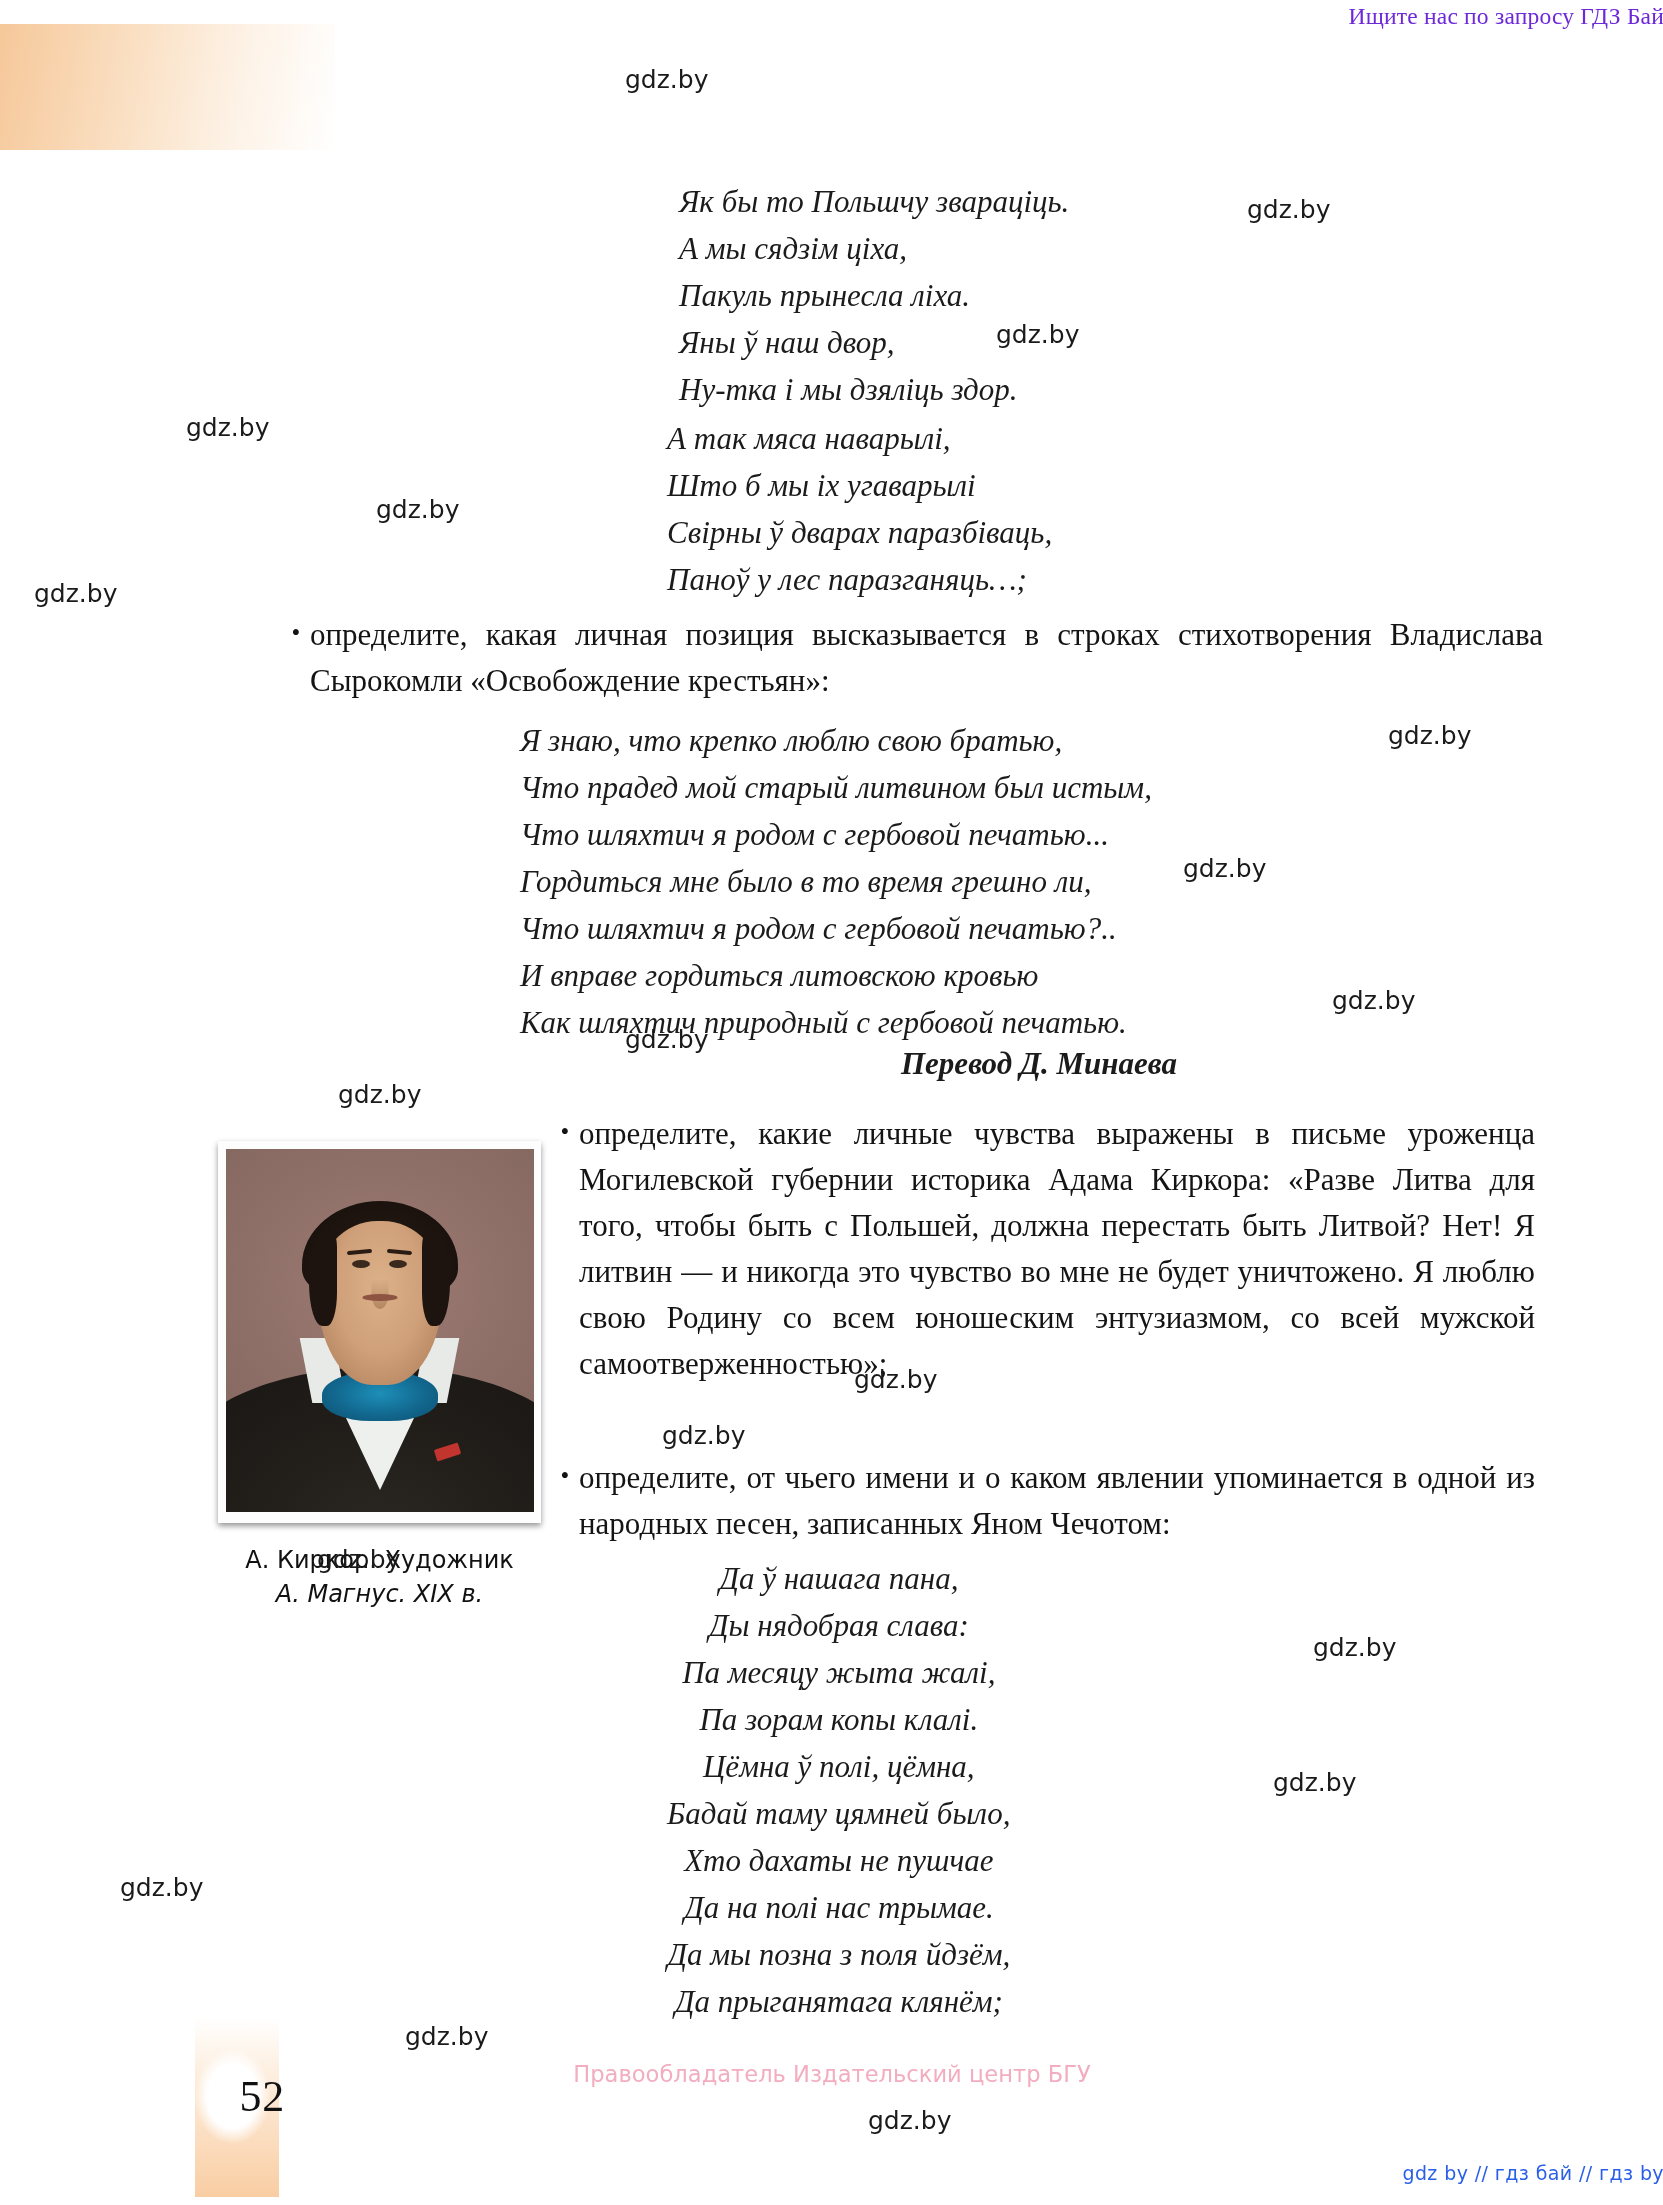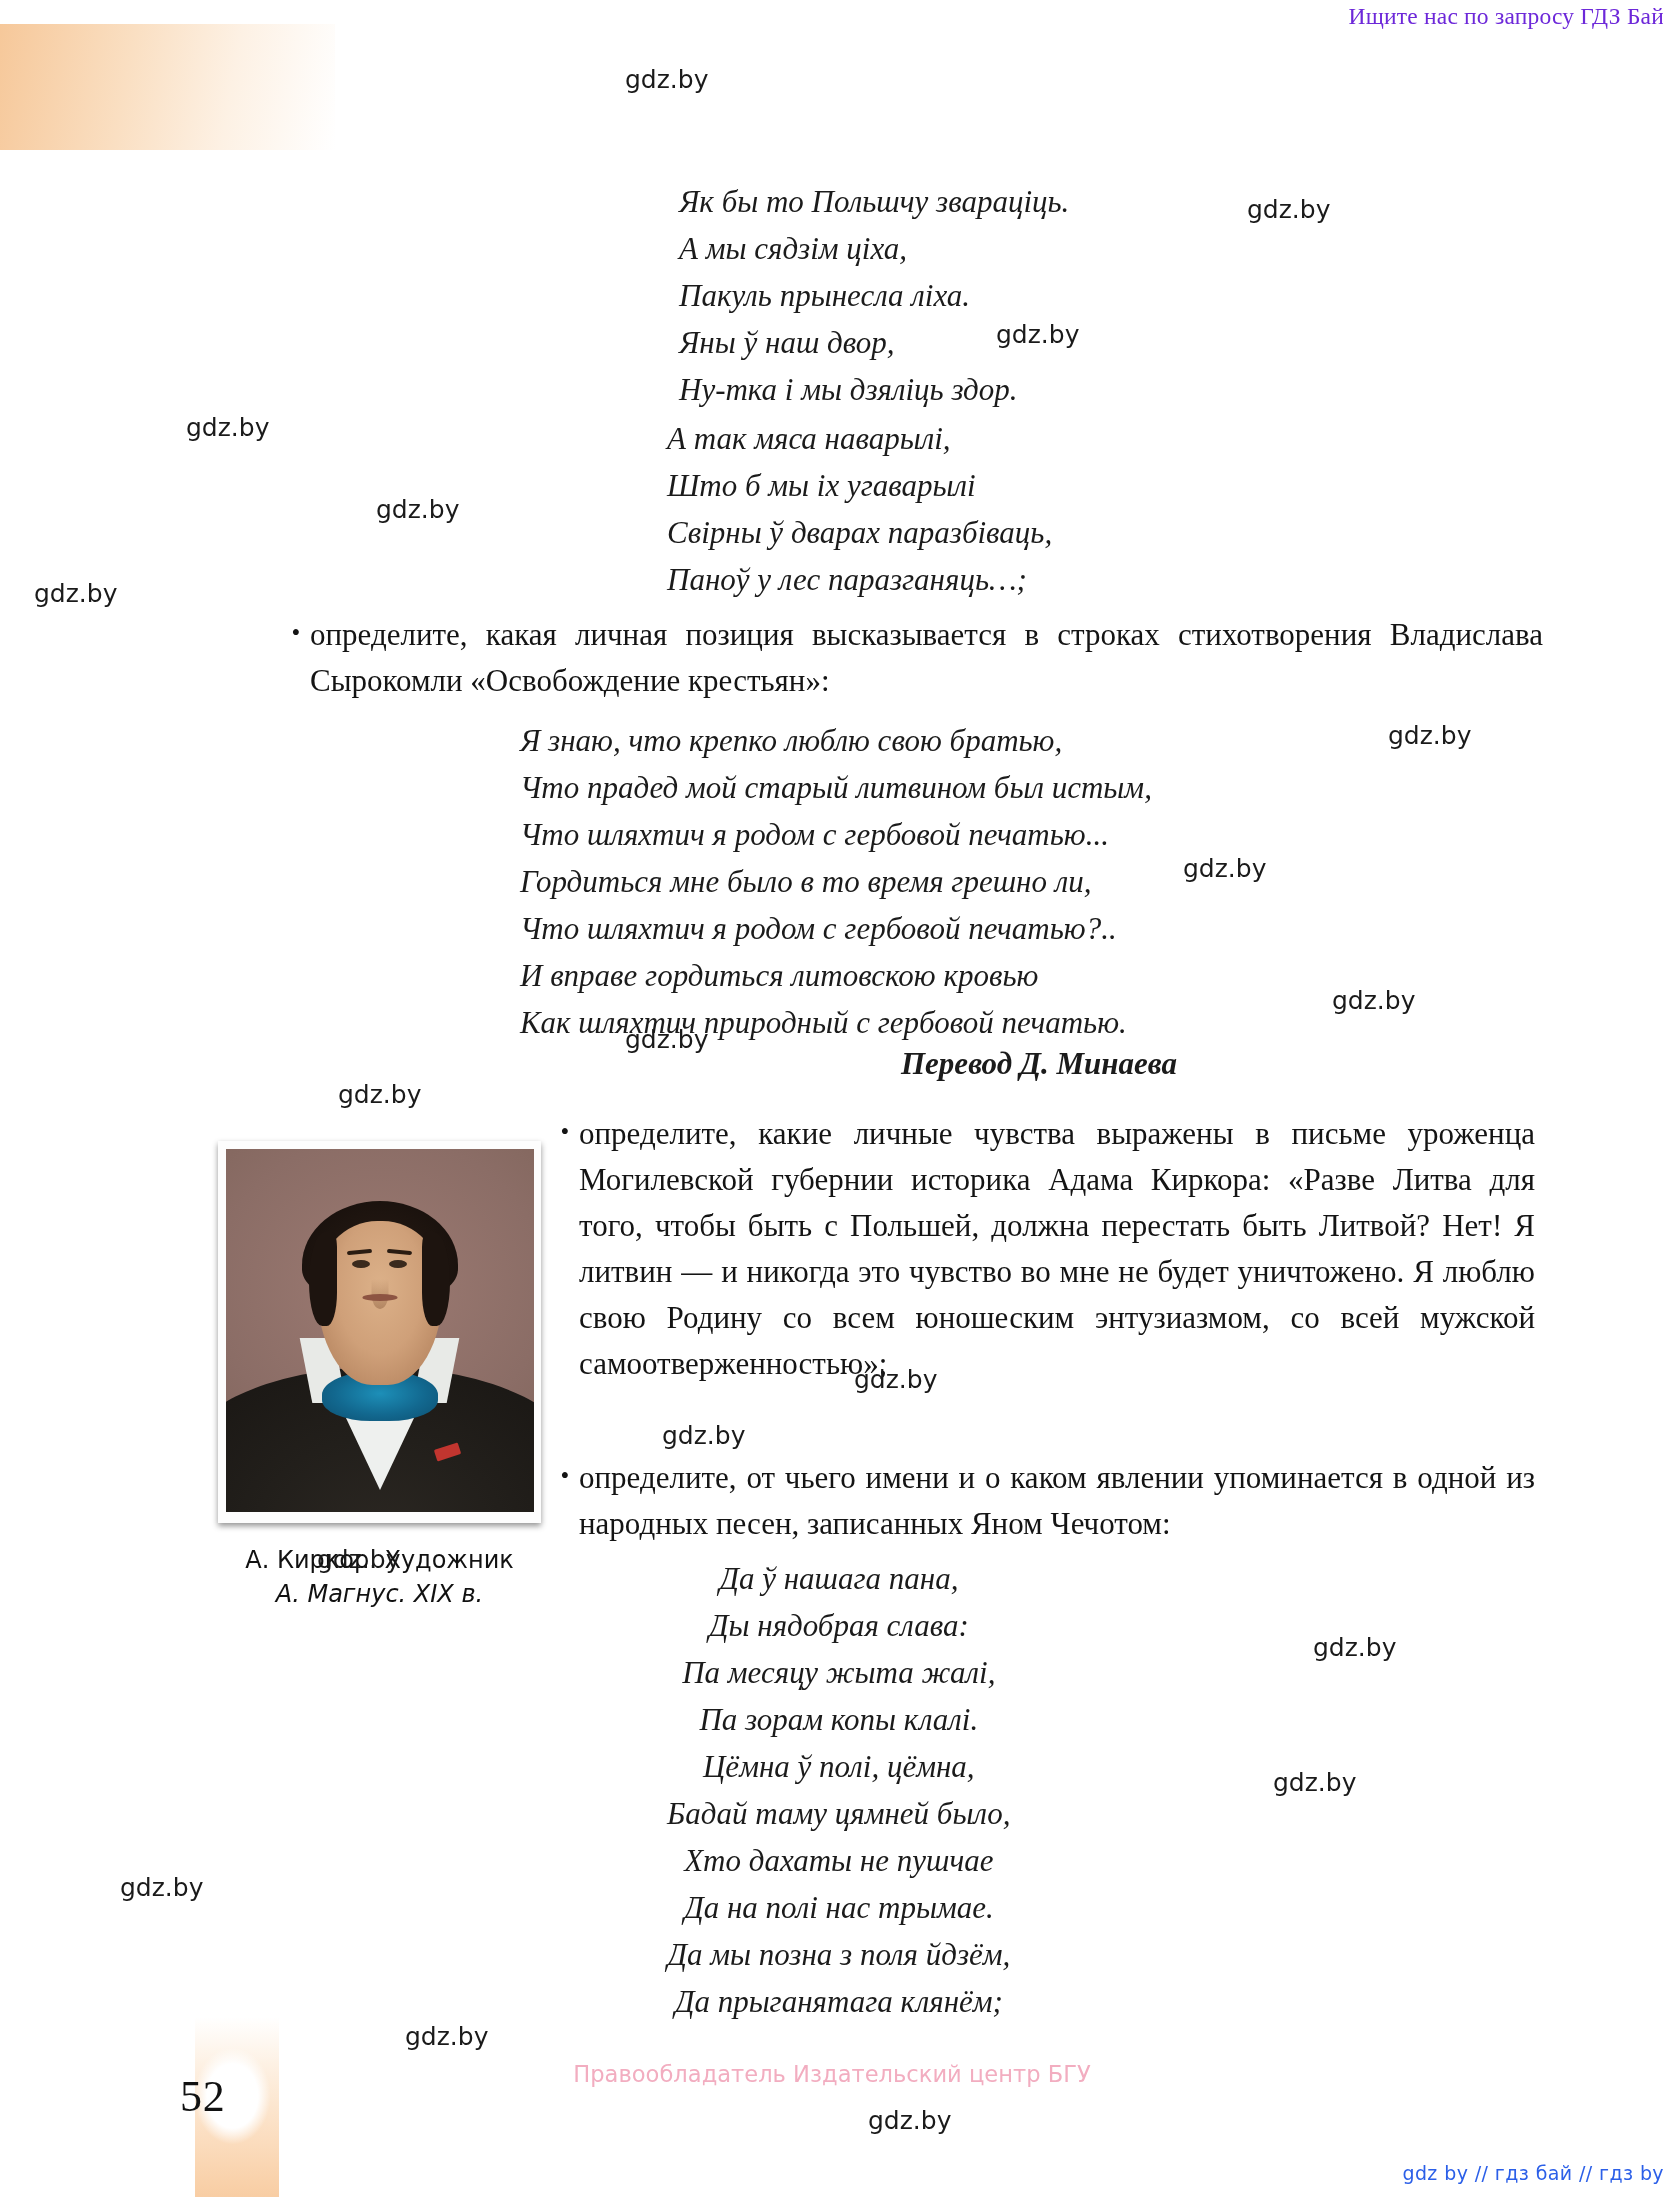--- a/index.html
+++ b/index.html
@@ -21,21 +21,21 @@
     background: linear-gradient(100deg, #f6c89a 0%, #fadfc2 38%, #fdf1e4 68%, #ffffff 100%);
   }
   #corner-bottom-left {
     position: absolute; left: 195px; top: 2017px;
     width: 84px; height: 180px;
     background: linear-gradient(180deg, #ffffff 0%, #fdf0e2 28%, #fbdcbd 70%, #f8cda3 100%);
   }
   #page-number-badge {
     position: absolute; left: 180px; top: 2033px;
     width: 105px; height: 126px;
-    display: flex; align-items: center; justify-content: flex-start;
+    display: flex; align-items: center; justify-content: flex-end;
     background: radial-gradient(ellipse 49px 62px at 50% 50%, #ffffff 0%, #ffffff 52%, rgba(255,255,255,0.0) 78%);
   }
   #page-number-badge span {
     font-family: "Liberation Serif", serif;
     font-size: 44px; color: #111; letter-spacing: 0.8px;
   }
 
   
   .wm {
     position: absolute;

